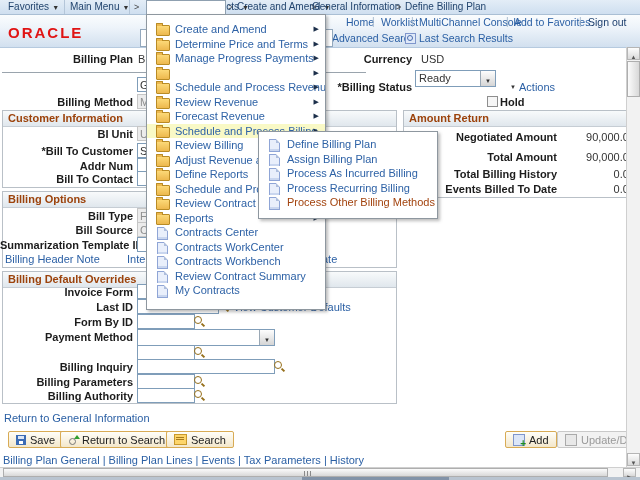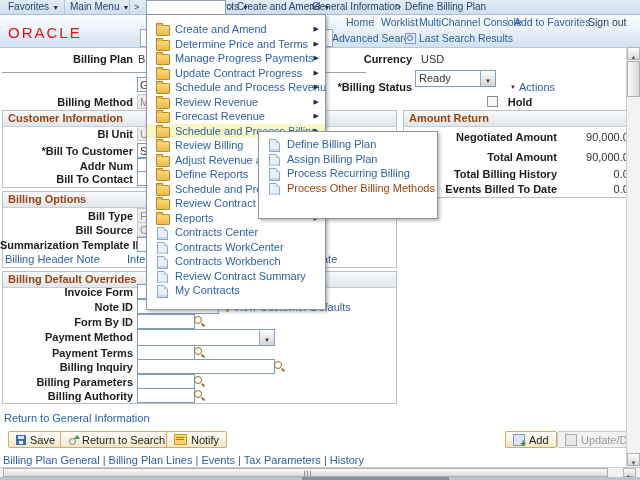--- a/index.html
+++ b/index.html
@@ -11,21 +11,21 @@
             background:linear-gradient(#e3edf7,#cfdff0);border-bottom:1px solid #aabfd4;z-index:3;}
   .bc{position:absolute;top:1px;font-size:10px;color:#23456e;white-space:nowrap;cursor:pointer;}
   .bc-arr{font-size:7px;color:#333;margin-left:3px;}
   .bc-sep{position:absolute;top:2px;font-size:9px;color:#444;}
   .bc-div{position:absolute;top:0;width:1px;height:14px;background:#b4c6d9;}
   #bc-active{position:absolute;left:146px;top:0;width:78px;height:15px;background:#fff;
              border:1px solid #8fa0b0;border-bottom:none;z-index:4;}
   
   #hdrband{position:absolute;left:0;top:14px;width:640px;height:33px;
            background:linear-gradient(#fbfdfe 0%,#eef4fa 40%,#d2e0ef 100%);border-bottom:1px solid #b6cadf;z-index:2;}
-  #brand{position:absolute;left:8px;top:10px;font-size:15px;font-weight:normal;letter-spacing:2px;color:#e01313;}
+  #brand{position:absolute;left:8px;top:10px;font-size:15px;font-weight:bold;letter-spacing:2px;color:#e01313;}
   .toplink{position:absolute;top:2px;font-size:10.5px;color:#2a5fa4;cursor:pointer;white-space:nowrap;}
   .topsep{position:absolute;top:2px;color:#9fb4c9;font-size:10px;}
   #signout{font-weight:normal;color:#1d3f6e;}
   #searchbox{position:absolute;left:140px;top:15px;width:187px;height:14px;background:#fff;border:1px solid #93a8bd;z-index:1;}
   .srchlink{position:absolute;top:18px;font-size:10.5px;color:#2a5fa4;cursor:pointer;white-space:nowrap;}
   .ic-lsr{position:absolute;left:405px;top:19px;width:9px;height:9px;background:#dfe9f8;border:1px solid #7f96cc;}
   .ic-lsr::before{content:"";position:absolute;left:1px;top:1px;width:4px;height:4px;border:1px solid #4a6db0;border-radius:50%;}
   
   .lbl{position:absolute;font-weight:bold;color:#1c1c1c;text-align:right;white-space:nowrap;}
   .val{position:absolute;color:#333;white-space:nowrap;}
@@ -148,21 +148,21 @@
   <div class="ddbox" style="left:415px;top:70px;width:79px">
     <span class="ddtxt">Ready</span>
     <span class="ddbtn"><span>▼</span></span>
   </div>
   <span class="tri abs" style="left:510px;top:84px">▼</span>
   <span class="link" style="left:519px;top:81px">Actions</span>
 
   <span class="lbl" style="left:0;top:96px;width:133px">Billing Method</span>
   <input class="inp dis" style="left: 137px; top: 94px; width: 120px;" value="Mile">
   <span class="chk" style="left:487px;top:96px"></span>
-  <span class="lbl" style="left:500px;top:96px;width:40px;text-align:center">Hold</span>
+  <span class="lbl" style="left:500px;top:96px;width:40px;text-align:left">Hold</span>
 
   <div class="sect" style="left:2px;top:110px;width:393px;height:76px">
     <div class="sect-h">Customer Information</div>
   </div>
   <span class="lbl" style="left:0;top:128px;width:133px">BI Unit</span>
   <input class="inp dis" style="left: 137px; top: 126px; width: 110px;" value="US0">
   <span class="lbl" style="left:0;top:145px;width:133px">*Bill To Customer</span>
   <input class="inp" style="left: 137px; top: 143px; width: 110px;" value="SPN">
   <span class="lbl" style="left:0;top:160px;width:133px">Addr Num</span>
   <input class="inp" style="left: 137px; top: 158px; width: 60px;" value="">
@@ -193,33 +193,32 @@
   <span class="link" style="left:5px;top:253px">Billing Header Note</span>
   <span class="link" style="left:127px;top:253px">Inter</span>
   <span class="link" style="left:322px;top:253px">ate</span>
 
   <div class="sect" style="left:2px;top:271px;width:393px;height:131px">
     <div class="sect-h">Billing Default Overrides</div>
   </div>
   <span class="lbl" style="left:0;top:286px;width:133px">Invoice Form</span>
   <input class="inp" style="left: 137px; top: 284px; width: 52px;" value="">
   <span class="mag" style="left:194px;top:286px"></span>
-  <span class="lbl" style="left:0;top:301px;width:133px">Note ID</span>
+  <span class="lbl" style="left:0;top:301px;width:133px">Last ID</span>
   <input class="inp" style="left: 137px; top: 299px; width: 76px;" value="">
   <span class="mag" style="left:218px;top:301px"></span>
   <span class="link" style="left:233px;top:301px">View Customer Defaults</span>
   <span class="lbl" style="left:0;top:316px;width:133px">Form By ID</span>
   <input class="inp" style="left: 137px; top: 314px; width: 52px;" value="">
   <span class="mag" style="left:194px;top:316px"></span>
   <span class="lbl" style="left:0;top:331px;width:133px">Payment Method</span>
   <div class="ddbox" style="left:137px;top:329px;width:136px">
     <span class="ddtxt"></span>
     <span class="ddbtn"><span>▼</span></span>
   </div>
-  <span class="lbl" style="left:0;top:347px;width:133px">Payment Terms</span>
   <input class="inp" style="left: 137px; top: 345px; width: 52px;" value="">
   <span class="mag" style="left:194px;top:347px"></span>
   <span class="lbl" style="left:0;top:361px;width:133px">Billing Inquiry</span>
   <input class="inp" style="left: 137px; top: 359px; width: 132px;" value="">
   <span class="mag" style="left:274px;top:361px"></span>
   <span class="lbl" style="left:0;top:376px;width:133px">Billing Parameters</span>
   <input class="inp" style="left: 137px; top: 374px; width: 52px;" value="">
   <span class="mag" style="left:194px;top:376px"></span>
   <span class="lbl" style="left:0;top:390px;width:133px">Billing Authority</span>
   <input class="inp" style="left: 137px; top: 388px; width: 52px;" value="">
@@ -230,21 +229,21 @@
   <div class="btn" style="left:8px;top:431px">
     <span class="ic-save"></span>
       <span>Save</span>
   </div>
   <div class="btn" style="left:60px;top:431px">
     <span class="ic-rts"></span>
       <span>Return to Search</span>
   </div>
   <div class="btn" style="left:166px;top:431px">
     <span class="ic-notify"></span>
-      <span>Notify</span>
+      <span>Search</span>
   </div>
   <div class="btn" style="left:505px;top:431px">
     <span class="ic-add"></span>
       <span>Add</span>
   </div>
   <div class="btn dis" style="left:557px;top:431px">
     <span class="ic-upd"></span>
       <span>Update/Display</span>
   </div>
 
@@ -257,41 +256,42 @@
     <span style="color:#2a5fa4"> </span><span style="color:#2a5fa4">|</span><span> </span>
     <span class="link" style="position:static">Tax Parameters</span>
     <span style="color:#2a5fa4"> </span><span style="color:#2a5fa4">|</span><span> </span>
     <span class="link" style="position:static">History</span>
   </div>
 
   <div class="menupanel" style="left:146px;top:14px;width:178px;height:287px">
     <div class="mi"><span class="ic-folder"></span><span>Create and Amend</span><span class="mi-a">▶</span></div>
     <div class="mi"><span class="ic-folder"></span><span>Determine Price and Terms</span><span class="mi-a">▶</span></div>
     <div class="mi"><span class="ic-folder"></span><span>Manage Progress Payments</span><span class="mi-a">▶</span></div>
-    <div class="mi"><span class="ic-folder"></span><span>Update Contract Progress</span><span class="mi-a">▶</span></div>
+    <div class="mi"><span class="ic-folder"></span><span class="mi-a">▶</span></div>
     <div class="mi"><span class="ic-folder"></span><span>Schedule and Process Revenue</span><span class="mi-a">▶</span></div>
     <div class="mi"><span class="ic-folder"></span><span>Review Revenue</span><span class="mi-a">▶</span></div>
     <div class="mi"><span class="ic-folder"></span><span>Forecast Revenue</span><span class="mi-a">▶</span></div>
     <div class="mi hilite"><span class="ic-folder"></span><span>Schedule and Process Billing</span><span class="mi-a">▶</span></div>
     <div class="mi"><span class="ic-folder"></span><span>Review Billing</span><span class="mi-a">▶</span></div>
     <div class="mi"><span class="ic-folder"></span><span>Adjust Revenue and Billing</span><span class="mi-a">▶</span></div>
     <div class="mi"><span class="ic-folder"></span><span>Define Reports</span><span class="mi-a">▶</span></div>
     <div class="mi"><span class="ic-folder"></span><span>Schedule and Process Renewals</span><span class="mi-a">▶</span></div>
     <div class="mi"><span class="ic-folder"></span><span>Review Contract Information</span><span class="mi-a">▶</span></div>
     <div class="mi"><span class="ic-folder"></span><span>Reports</span><span class="mi-a">▶</span></div>
     <div class="mi"><span class="ic-page"></span><span>Contracts Center</span></div>
     <div class="mi"><span class="ic-page"></span><span>Contracts WorkCenter</span></div>
     <div class="mi"><span class="ic-page"></span><span>Contracts Workbench</span></div>
     <div class="mi"><span class="ic-page"></span><span>Review Contract Summary</span></div>
     <div class="mi"><span class="ic-page"></span><span>My Contracts</span></div>
   </div>
 
   <div class="menupanel" style="left:258px;top:131px;width:178px;height:81px;z-index:11;padding-top:5px">
     <div class="mi"><span class="ic-page"></span><span>Define Billing Plan</span></div>
     <div class="mi"><span class="ic-page"></span><span>Assign Billing Plan</span></div>
+    <div class="mi"><span class="ic-page"></span><span>Process As Incurred Billing</span></div>
     <div class="mi"><span class="ic-page"></span><span>Process Recurring Billing</span></div>
     <div class="mi hot"><span class="ic-page"></span><span>Process Other Billing Methods</span></div>
   </div>
 
   <div id="vsb">
     <div class="sb-btn" style="top:0"><span>▲</span></div>
     <div id="vsb-thumb"></div>
     <div class="sb-btn" style="top:406px"><span>▼</span></div>
   </div>
   <div id="hsb">

